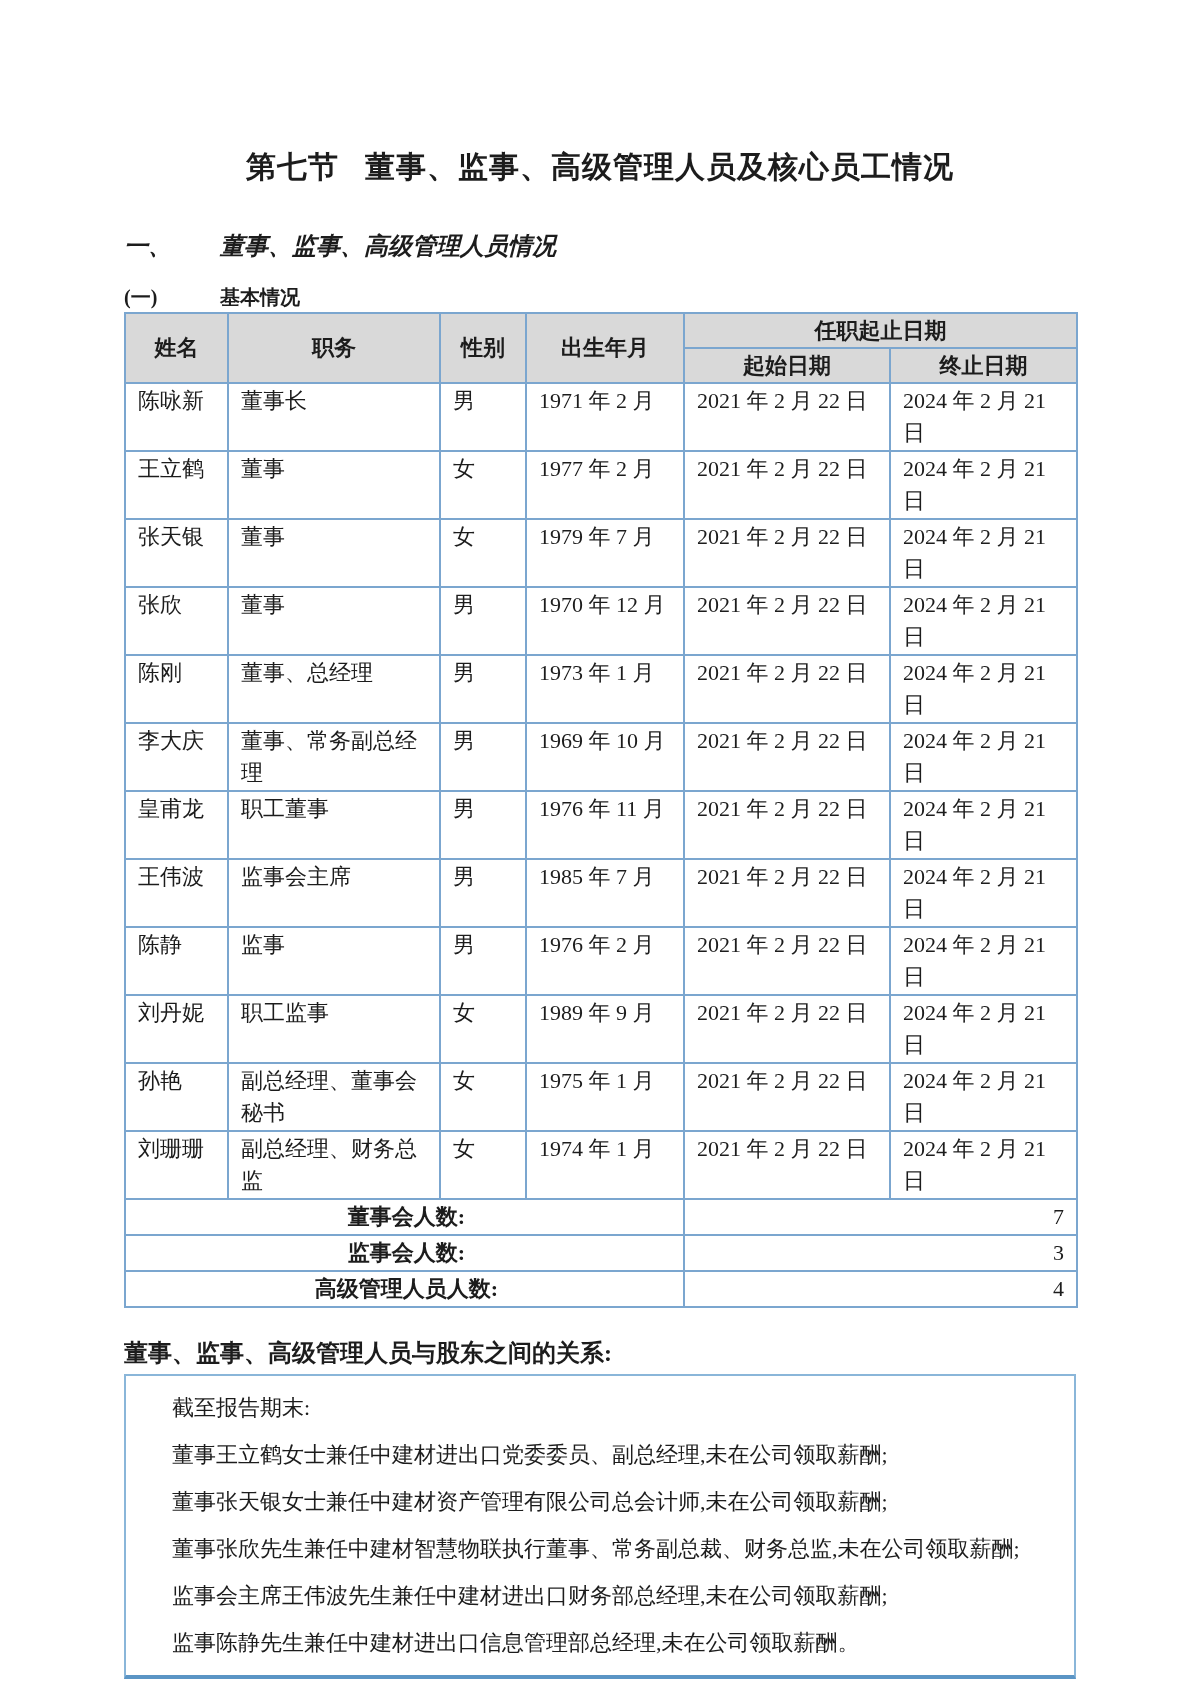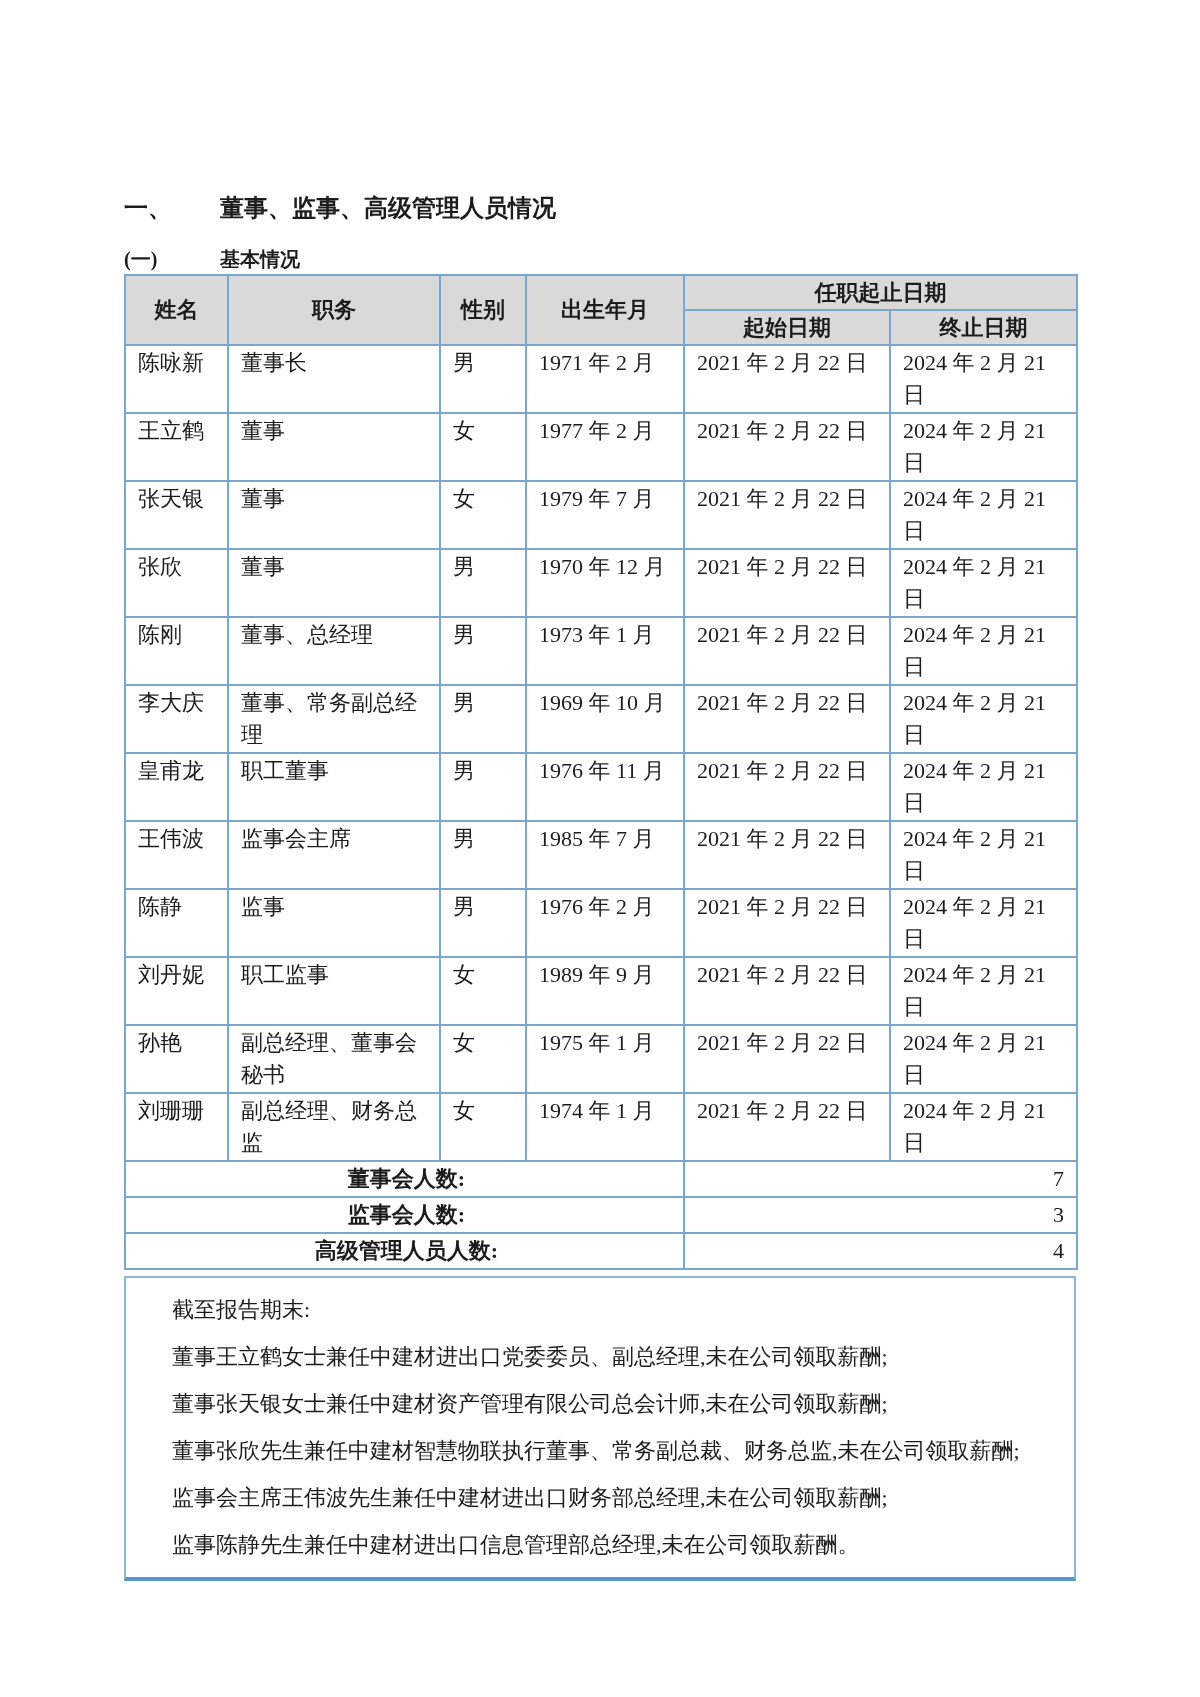--- a/index.html
+++ b/index.html
@@ -7,21 +7,21 @@
     width:1200px; height:1697px; box-sizing:border-box;
     padding:148px 124px 0 124px;
     background:#ffffff;
     font-family:"Liberation Serif","DejaVu Serif",serif;
     color:#1c1c1c;
     overflow:hidden;
   }
   .doc-title { text-align:center; font-size:30px; font-weight:700; letter-spacing:1px; line-height:38px; }
   .doc-title .t1 { margin-right:26px; }
 
-  .h2 { margin-top:44px; font-size:24px; font-weight:700; line-height:32px; }
+  .h2 { margin-top:44px; font-size:24px; font-weight:700; line-height:32px;font-style:italic; }
   .h2 .num, .h3 .num { display:inline-block; min-width:96px; }
   .h3 { margin-top:20px; font-size:20px; font-weight:700; line-height:30px; }
 
   table.mgmt {
     width:952px; border-collapse:collapse; table-layout:fixed;
     font-size:22px; border:2px solid var(--table-border-strong,#5d92c1);
   }
   table.mgmt th, table.mgmt td { border:2px solid var(--table-border,#7ba6cf); }
   table.mgmt thead th {
     background:var(--header-bg,#d9d9d9); font-weight:700; text-align:center;
@@ -42,20 +42,23 @@
     padding:16px 14px 16px 46px; font-size:22px;
   }
   .rel-box p { margin:0 0 15px 0; line-height:32px; }
   .rel-box p:last-child { margin-bottom:0; }
 </style>
 </head>
 <body>
 
 <div class="page">
 
+  <div class="doc-title">
+    <span class="t1">第七节</span><span>董事、监事、高级管理人员及核心员工情况</span>
+  </div>
 
   <div class="h2">
     <span class="num">一、</span><span>董事、监事、高级管理人员情况</span>
   </div>
 
   <div class="h3">
     <span class="num">(一)</span><span>基本情况</span>
   </div>
 
   <table class="mgmt">
@@ -187,19 +190,20 @@
           <td colspan="4" class="sum-label">监事会人数:</td>
           <td colspan="2" class="sum-value">3</td>
         </tr>
         <tr>
           <td colspan="4" class="sum-label">高级管理人员人数:</td>
           <td colspan="2" class="sum-value">4</td>
         </tr>
       </tbody>
   </table>
 
+  <div class="rel-heading">董事、监事、高级管理人员与股东之间的关系:</div>
 
   <div class="rel-box">
     <p>截至报告期末:</p>
     <span id="rel-paragraphs"><p>董事王立鹤女士兼任中建材进出口党委委员、副总经理,未在公司领取薪酬;</p><p>董事张天银女士兼任中建材资产管理有限公司总会计师,未在公司领取薪酬;</p><p>董事张欣先生兼任中建材智慧物联执行董事、常务副总裁、财务总监,未在公司领取薪酬;</p><p>监事会主席王伟波先生兼任中建材进出口财务部总经理,未在公司领取薪酬;</p><p>监事陈静先生兼任中建材进出口信息管理部总经理,未在公司领取薪酬。</p></span>
   </div>
 
 </div>
 
 </body></html>

